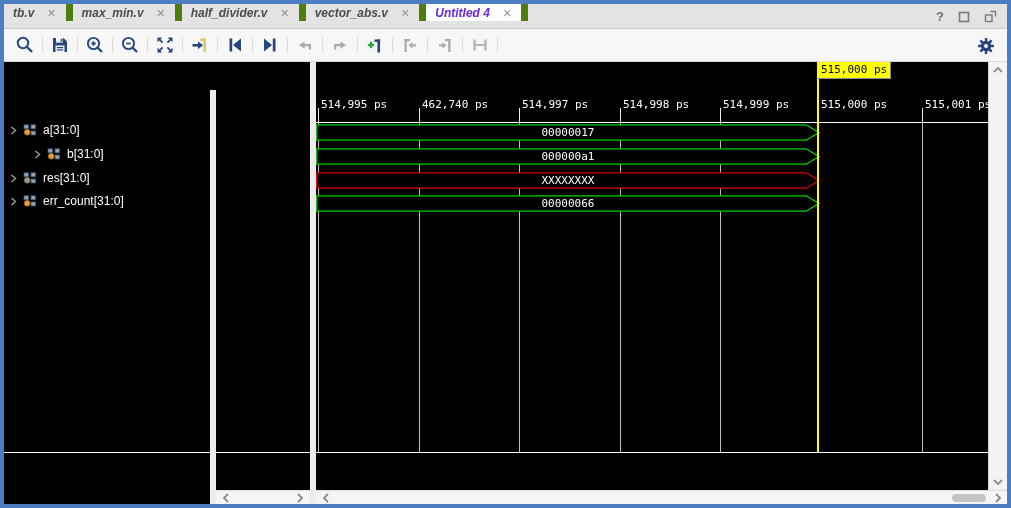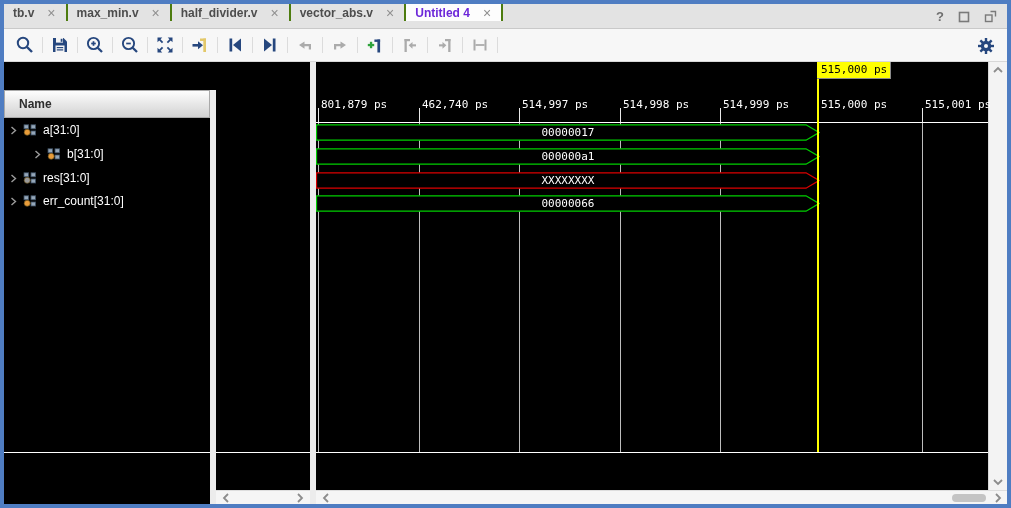--- a/index.html
+++ b/index.html
@@ -5,21 +5,21 @@
   html,body{margin:0;padding:0;background:#9aa7b8;}
   *{box-sizing:border-box;}
   .window{
     position:relative;width:1011px;height:508px;
     border:4px solid #4f7dc2;background:#000;
     font-family:"Liberation Sans",sans-serif;overflow:hidden;
   }
   
   .tabbar{position:absolute;left:0;top:0;width:1003px;height:25px;background:#e3e3e3;border-bottom:1px solid #c9c9c9;}
   .tabstrip{position:absolute;left:0;top:0;height:25px;display:flex;}
-  .tab{display:flex;align-items:center;height:17px;padding:0 10px 0 9px;border-right:2px solid #4d7c0f;cursor:default;}
+  .tab{display:flex;align-items:center;height:17px;padding:0 10px 0 9px;border-right:7px solid #4d7c0f;cursor:default;font-style:italic;}
   .tab.active{background:#fdfdfd;}
   .tab-label{font-size:12px;font-weight:bold;color:#4d4d4d;margin-right:13px;white-space:nowrap;}
   .tab.active .tab-label{color:#6d28d9;}
   .tab-close{font-size:14px;color:#8f8f8f;line-height:1;}
   .winicons{position:absolute;right:10px;top:0;height:25px;display:flex;align-items:center;gap:14px;}
   .wi{color:#6f6f6f;font-size:13px;font-weight:bold;display:flex;align-items:center;}
   
   .toolbar{position:absolute;left:0;top:25px;width:1003px;height:33px;background:#f7f7f7;border-bottom:1px solid #d8d8d8;}
   .tbicons{position:absolute;left:4px;top:0;height:32px;display:flex;align-items:center;}
   .tbtn{width:33px;height:26px;display:flex;align-items:center;justify-content:center;background:none;border:0;padding:0;}
@@ -324,30 +324,27 @@
           <span>XXXXXXXX</span>
         </div>
         <div class="srow vrow" style="top: 127px;">
           <span>00000067</span>
         </div>
       </div>
     </div>
   <div class="splitter sp1"></div>
   <div class="splitter sp2"></div>
 
-  <div class="colheader nameh">
-    <span>Name</span>
-  </div>
 
   <div class="wavepanel">
     <div class="curlabel">515,000 ps</div>
     <div id="ruler">
         <div class="gridline" style="left: 2px;"></div>
         <div class="tickmark" style="left: 2px;"></div>
-        <div class="ticklabel" style="left: 5px;">801,879 ps</div>
+        <div class="ticklabel" style="left: 5px;">514,995 ps</div>
         <div class="gridline" style="left: 103px;"></div>
         <div class="tickmark" style="left: 103px;"></div>
         <div class="ticklabel" style="left: 106px;">462,740 ps</div>
         <div class="gridline" style="left: 203px;"></div>
         <div class="tickmark" style="left: 203px;"></div>
         <div class="ticklabel" style="left: 206px;">514,997 ps</div>
         <div class="gridline" style="left: 304px;"></div>
         <div class="tickmark" style="left: 304px;"></div>
         <div class="ticklabel" style="left: 307px;">514,998 ps</div>
         <div class="gridline" style="left: 404px;"></div>

